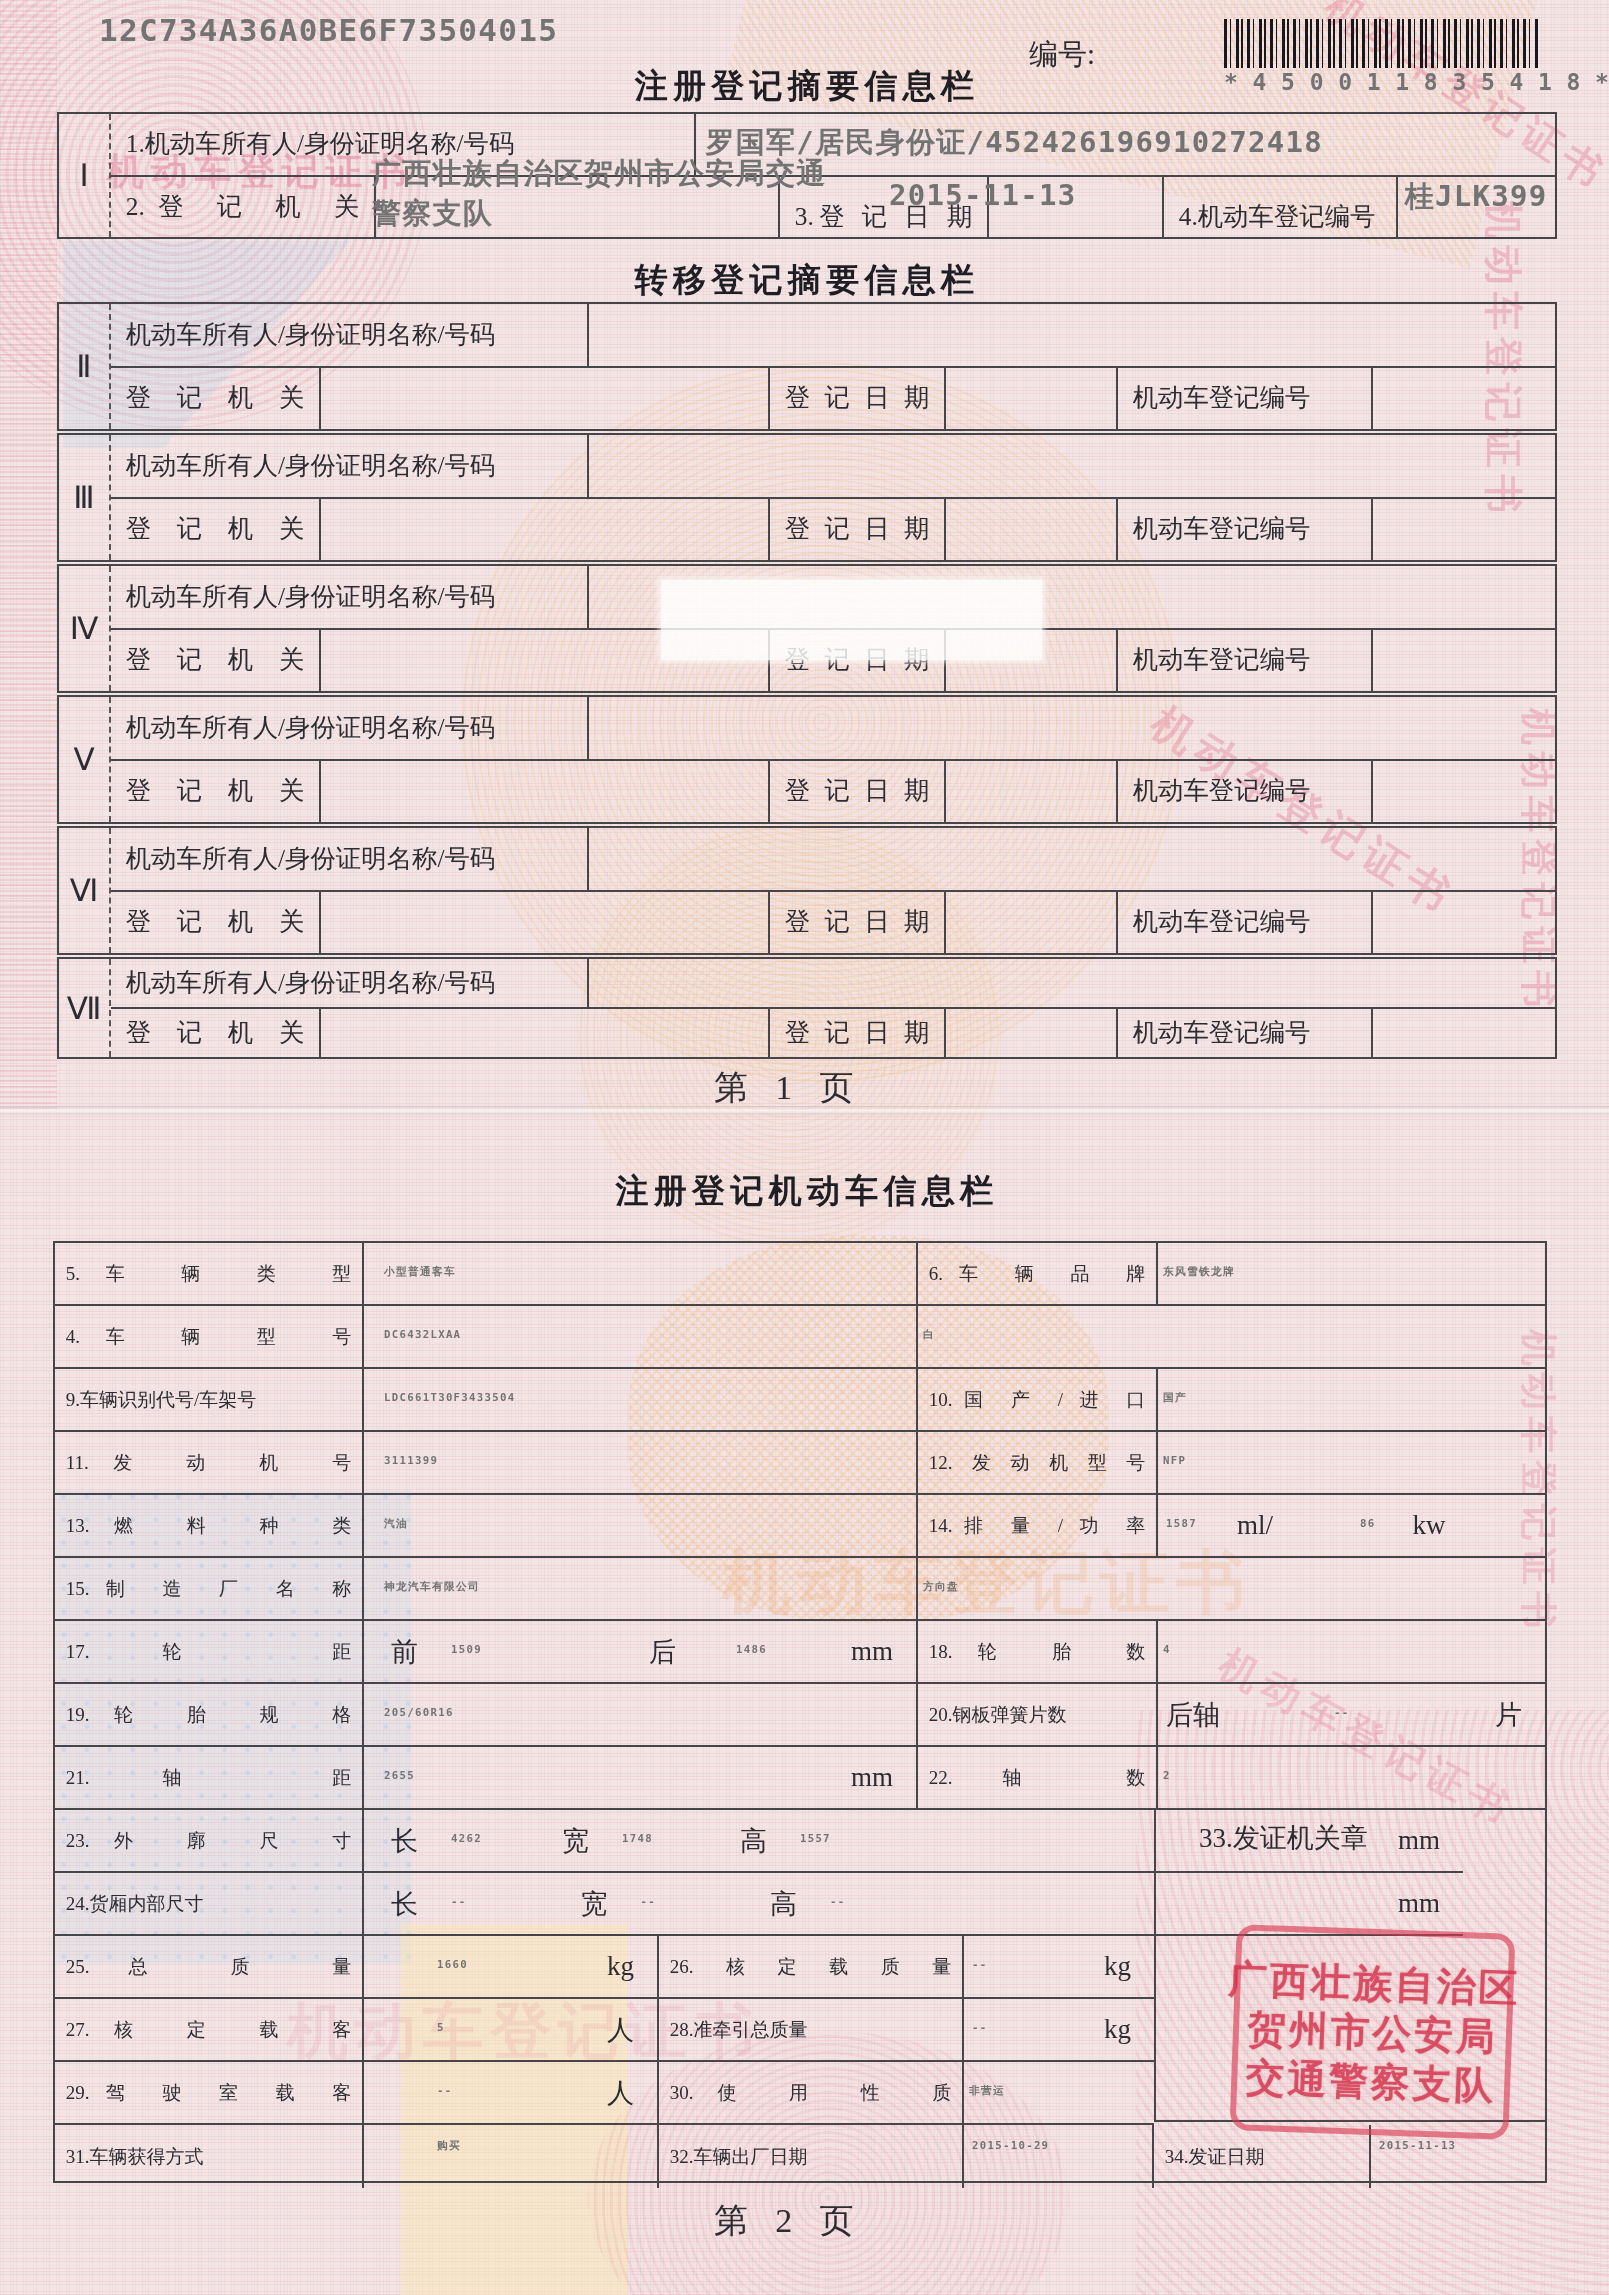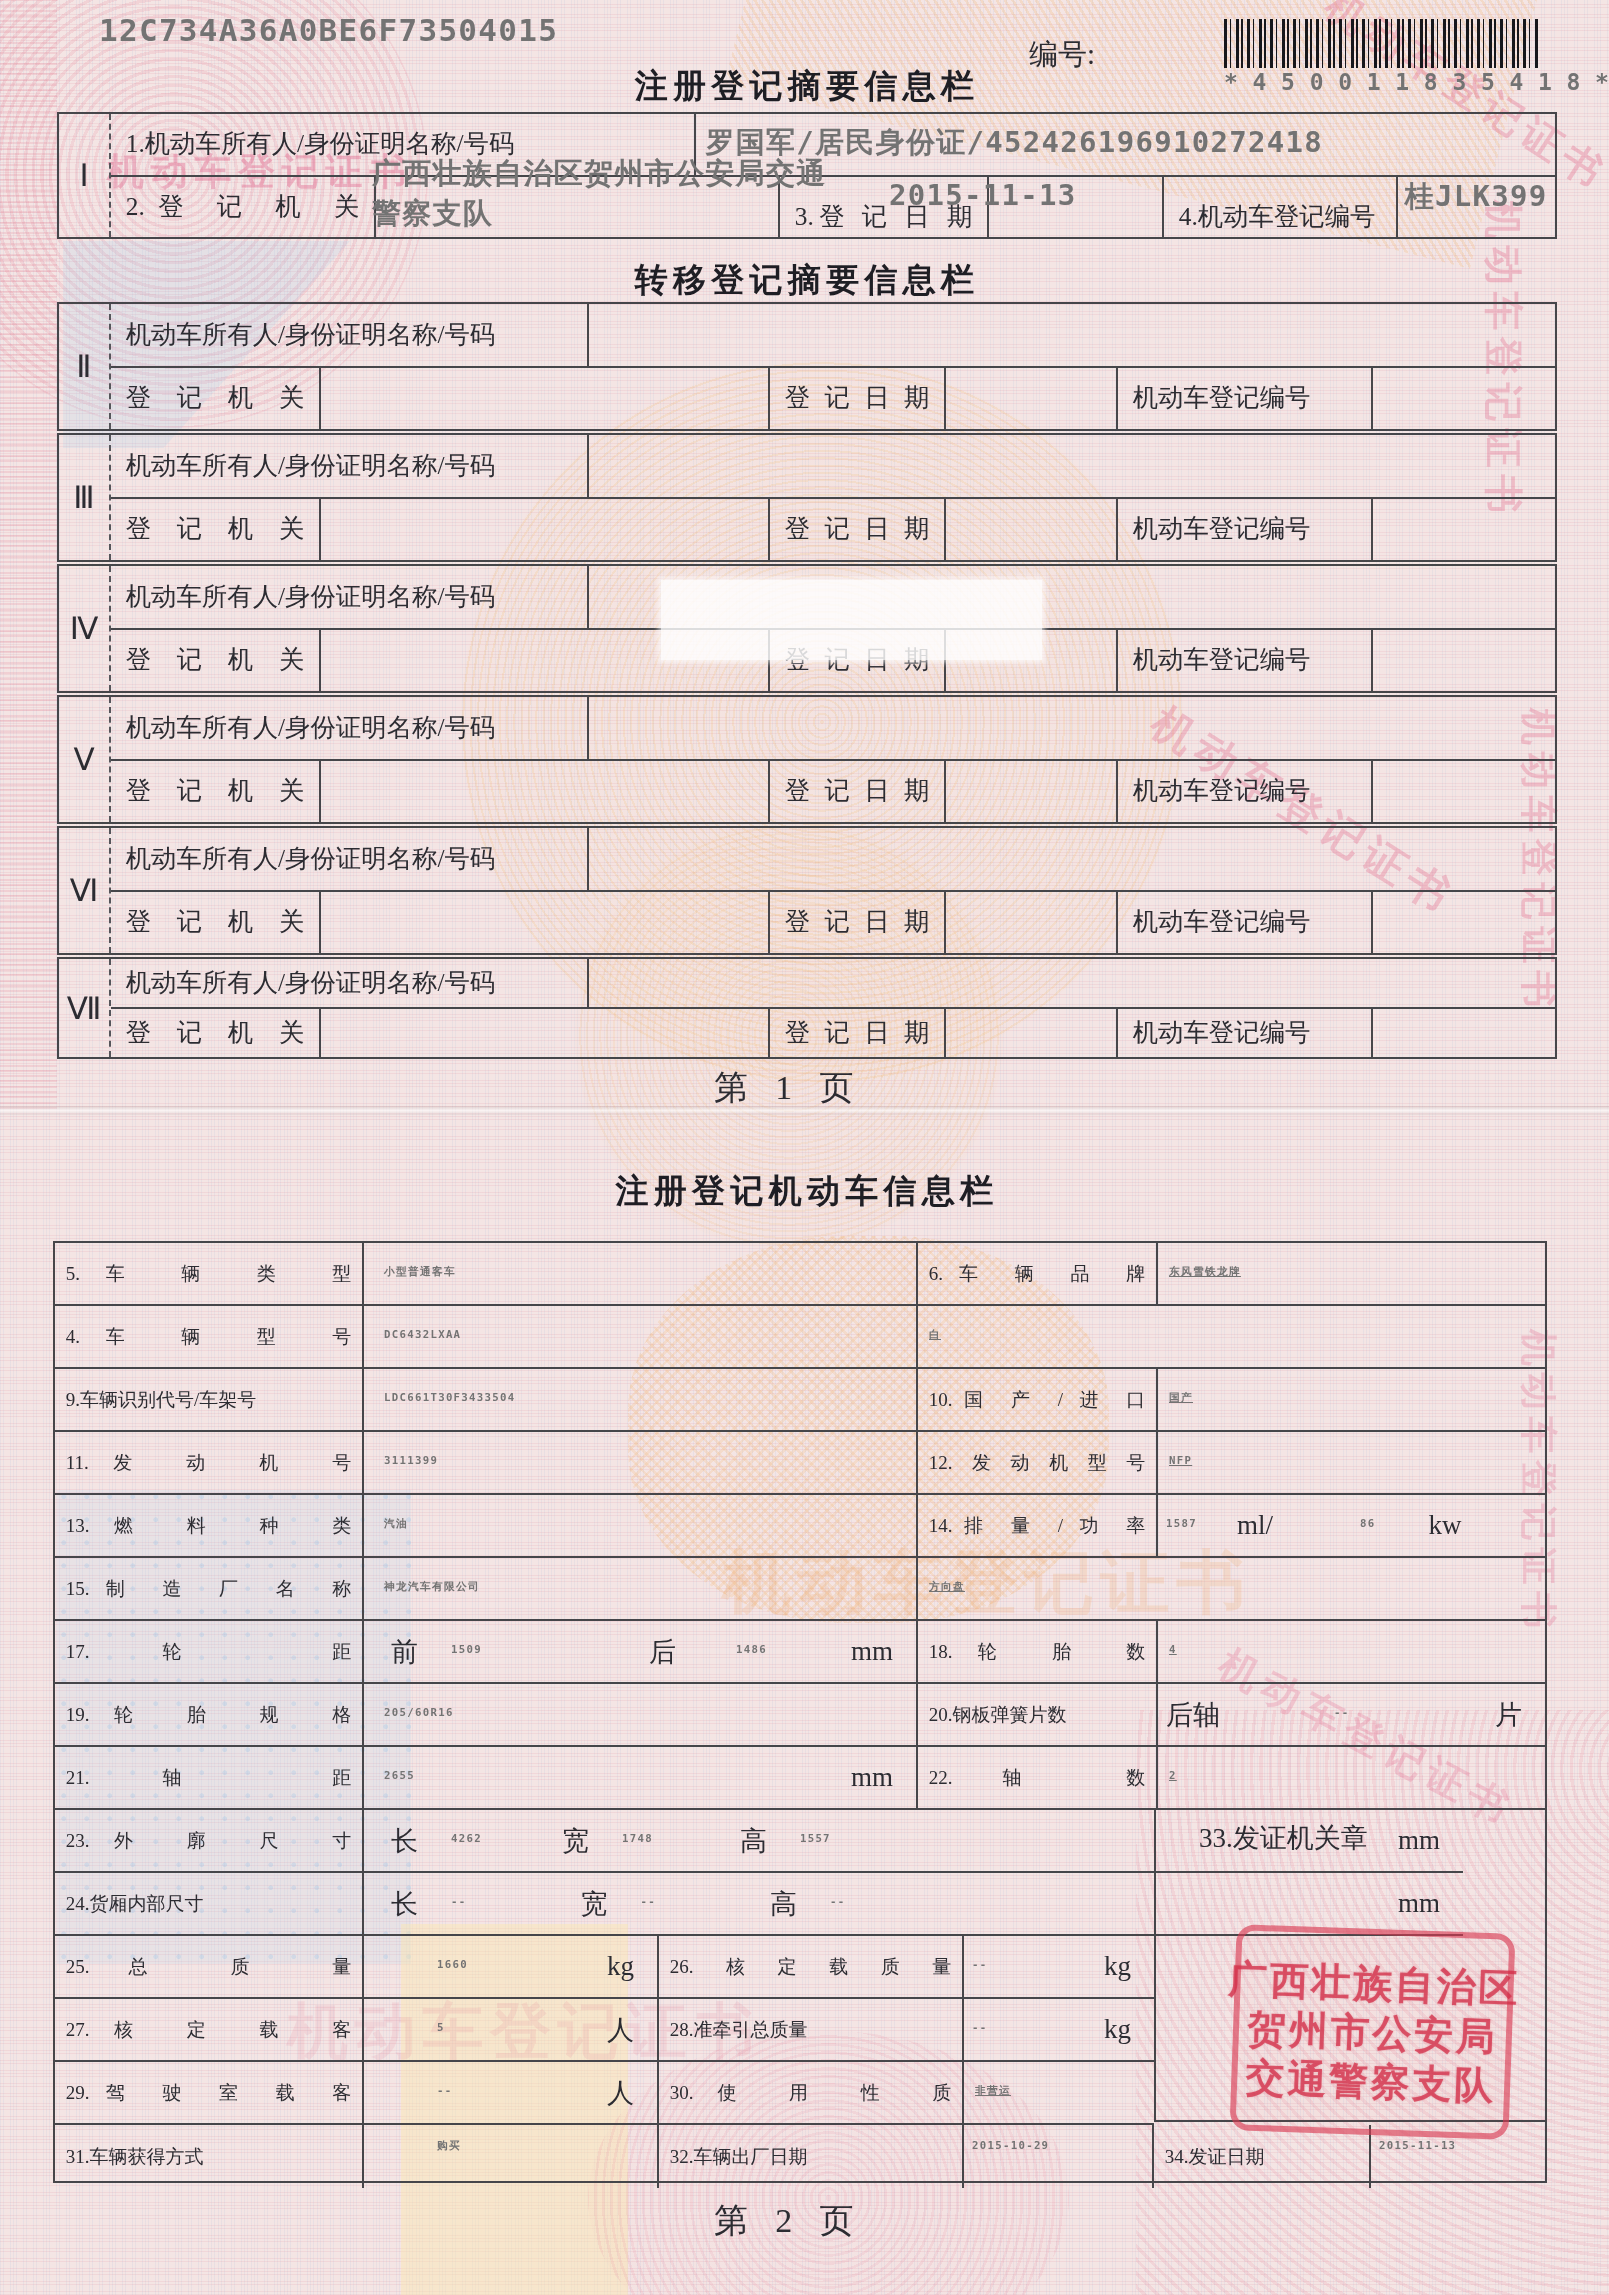--- a/index.html
+++ b/index.html
@@ -111,26 +111,26 @@
   .pcell.noR{border-right:none;} .pcell.noB{border-bottom:none;}
   .plab{font-size:19px;padding:0 10.7px;}
   .plab span{width:100%;text-align-last:justify;}
   .plab.nojus span{text-align-last:auto;}
   .c-l1{width:309px;} .c-v1{width:554px;} .c-l2{width:240px;} .c-v2{flex:1;}
   .c-wide{width:1099px;border-right:none;}
   .c-v1n{width:295px;} .c-l2w{width:305px;} .c-v2n{width:190px;}
   .c-sp{flex:1;border-right:none;border-bottom:none;}
   .c-l34{width:217px;} .c-v34{flex:1;}
   .pv{position:relative;top:-2px;white-space:nowrap;}
-  .pl30{padding-left:20px;} .pl20{padding-left:11px;text-decoration:underline;} .pl90{padding-left:73px;} .pl10{padding-left:8px;}
+  .pl30{padding-left:20px;} .pl20{padding-left:5px;} .pl90{padding-left:73px;} .pl10{padding-left:8px;}
   .unitR{margin-left:auto;padding-right:23px;font-size:27px;font-family:"Liberation Serif",serif;font-weight:400;}
   .inlab{font-size:27px;font-family:"Liberation Serif",serif;font-weight:400;}
   .ml50{margin-left:33px;} .ml90{margin-left:60px;}
   .ml120{margin-left:80px;} .ml250{margin-left:167px;} .ml40{margin-left:27px;}
-  .ml60{margin-left:40px;} .ml130{margin-left:87px;} .ml80{margin-left:53px;} .ml170{margin-left:114px;}
+  .ml60{margin-left:40px;} .ml130{margin-left:87px;} .ml80{margin-left:37px;} .ml170{margin-left:114px;}
   .raise{top:-10.7px;}
   .tallcell{position:absolute;left:1099px;top:565px;width:393px;height:314px;box-sizing:border-box;
             border-left:2px solid #46464a;border-bottom:2px solid #46464a;z-index:2;}
   .tallcell .plab{display:block;padding:12px 0 0 43px;font-size:27px;}
   
   .stamp{position:absolute;left:1233px;top:1929px;width:267px;height:194px;
          border:6px solid rgba(216,58,82,.62);border-radius:18.7px;transform:rotate(2deg);
          display:flex;flex-direction:column;justify-content:center;align-items:center;z-index:3;
          background:rgba(235,90,110,.04);}
   .stamp div{font-size:39px;font-weight:700;letter-spacing:2.7px;line-height:49px;

